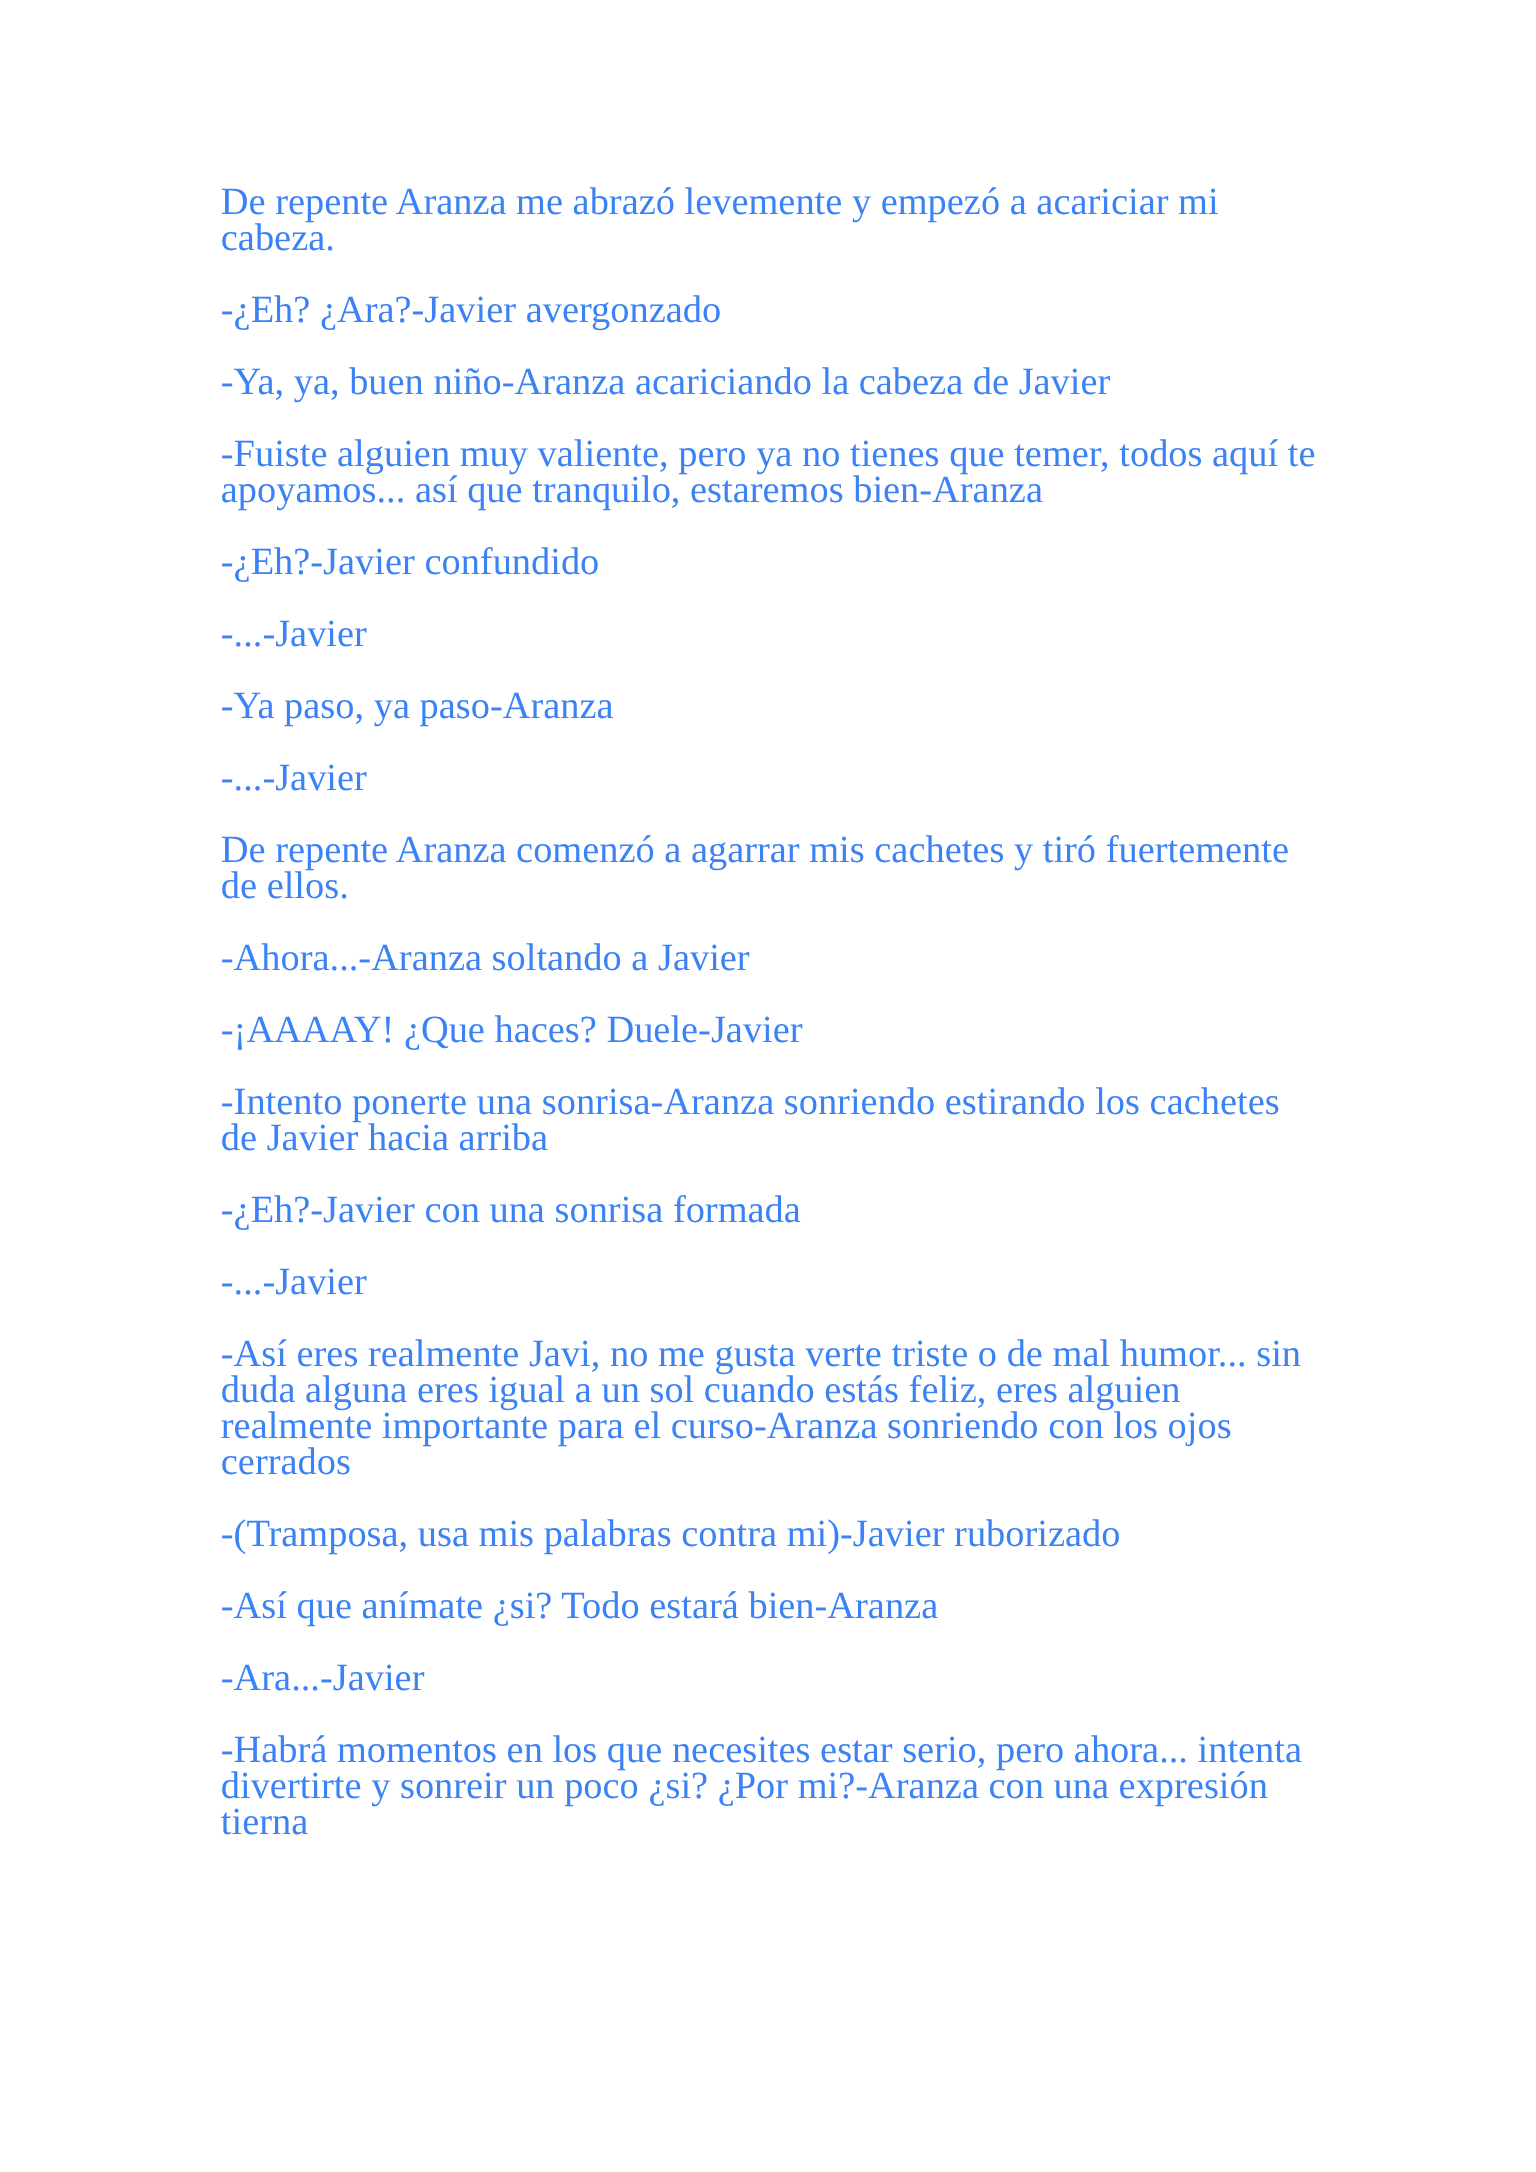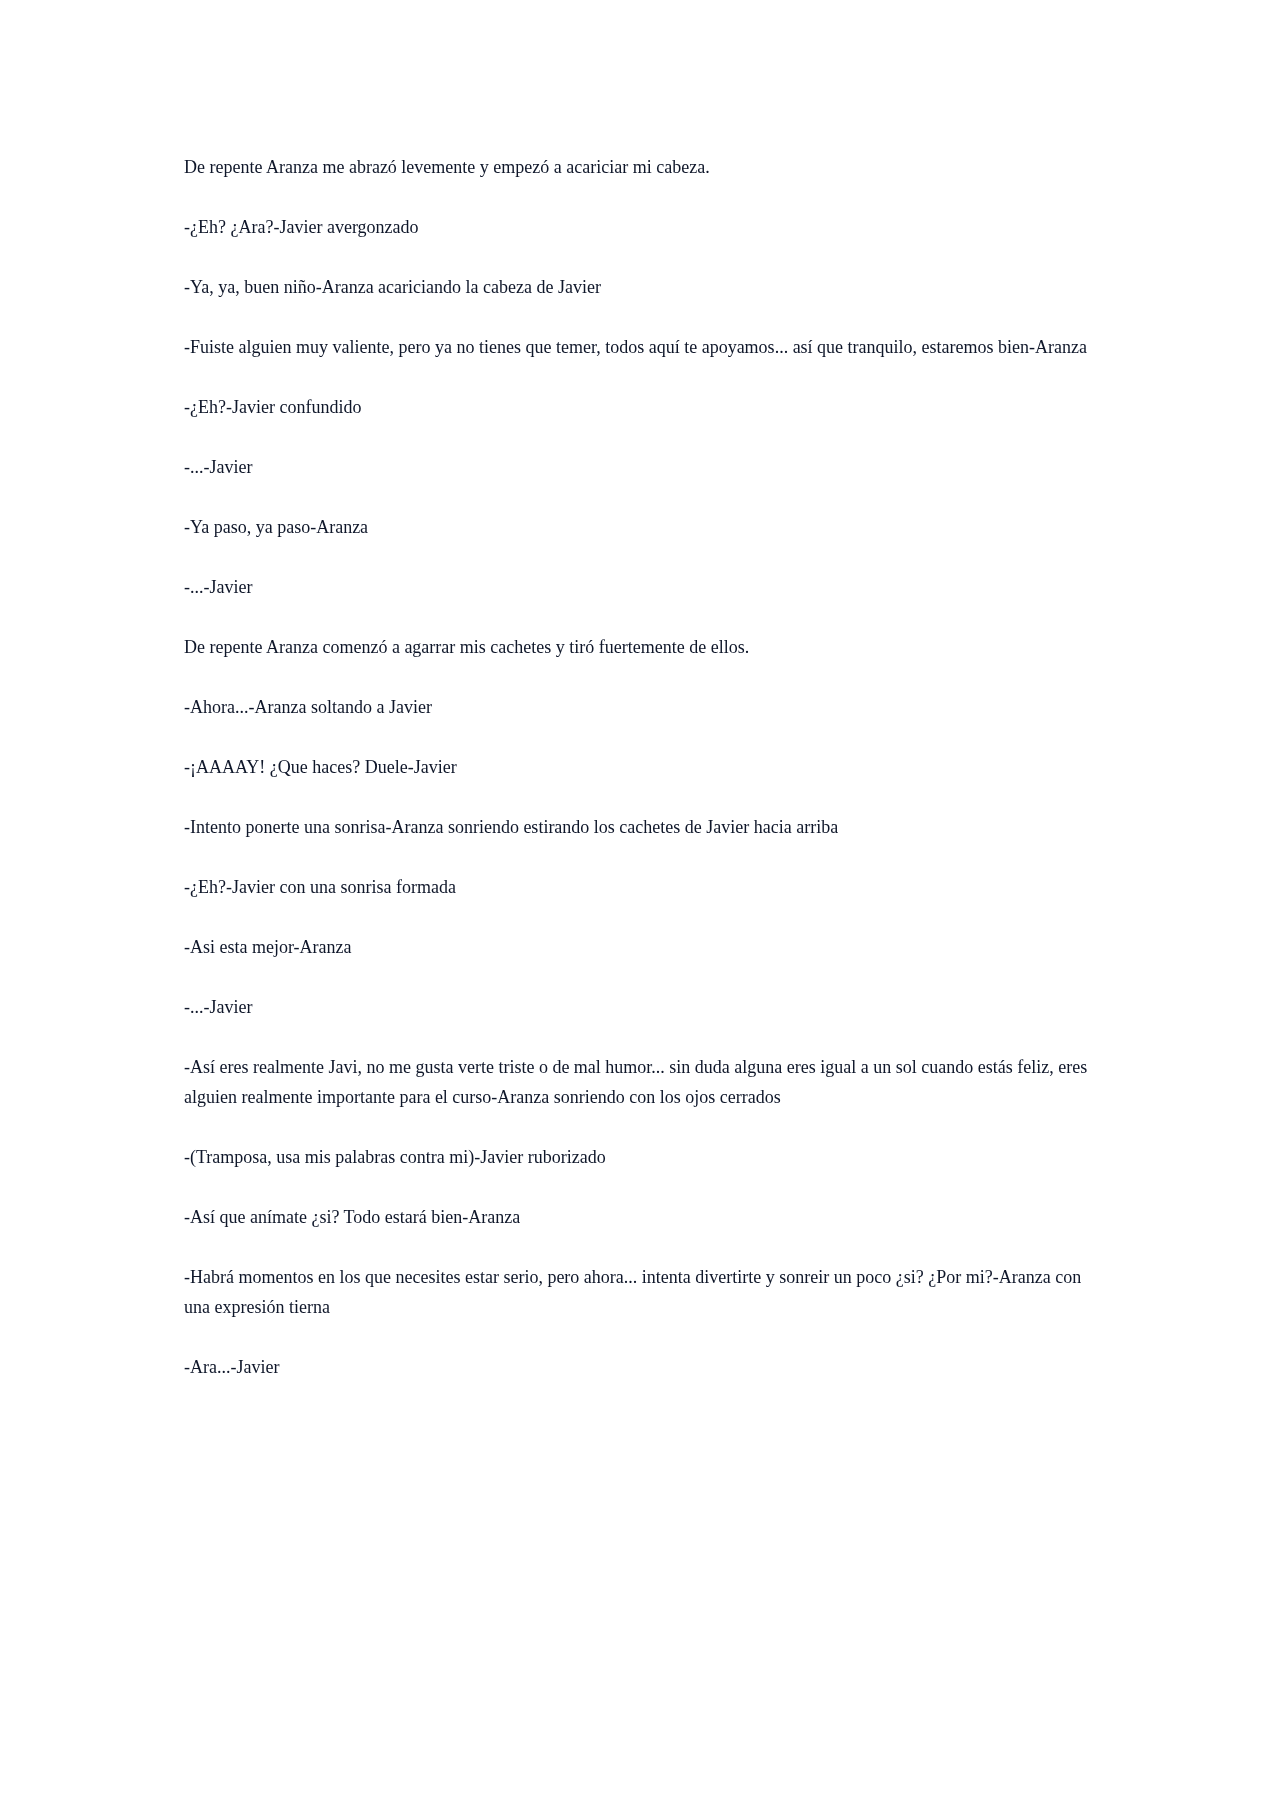--- a/index.html
+++ b/index.html
@@ -3,43 +3,42 @@
   <meta charset="utf-8">
   <style>
     html, body { margin: 0; padding: 0; background: #ffffff; }
     body { width: 1280px; height: 1810px; position: relative; overflow: hidden; }
     .page {
       position: absolute;
       left: 184px;
       top: 152px;
       width: 920px;
       font-family: "Liberation Serif", "DejaVu Serif", serif;
-      font-size: 18px;
+      font-size: 32px;
       line-height: 30px;
-      color: #0f172a;
+      color: #3b82f6;
     }
     .para { margin: 0 0 30px 0; }
   </style>
 </head>
 <body>
 
 <div class="page">
   <p class="para">De repente Aranza me abrazó levemente y empezó a acariciar mi cabeza.</p>
   <p class="para">-¿Eh? ¿Ara?-Javier avergonzado</p>
   <p class="para">-Ya, ya, buen niño-Aranza acariciando la cabeza de Javier</p>
   <p class="para">-Fuiste alguien muy valiente, pero ya no tienes que temer, todos aquí te apoyamos... así que tranquilo, estaremos bien-Aranza</p>
   <p class="para">-¿Eh?-Javier confundido</p>
   <p class="para">-...-Javier</p>
   <p class="para">-Ya paso, ya paso-Aranza</p>
   <p class="para">-...-Javier</p>
   <p class="para">De repente Aranza comenzó a agarrar mis cachetes y tiró fuertemente de ellos.</p>
   <p class="para">-Ahora...-Aranza soltando a Javier</p>
   <p class="para">-¡AAAAY! ¿Que haces? Duele-Javier</p>
   <p class="para">-Intento ponerte una sonrisa-Aranza sonriendo estirando los cachetes de Javier hacia arriba</p>
   <p class="para">-¿Eh?-Javier con una sonrisa formada</p>
-  <p class="para">-Asi esta mejor-Aranza</p>
   <p class="para">-...-Javier</p>
   <p class="para">-Así eres realmente Javi, no me gusta verte triste o de mal humor... sin duda alguna eres igual a un sol cuando estás feliz, eres alguien realmente importante para el curso-Aranza sonriendo con los ojos cerrados</p>
   <p class="para">-(Tramposa, usa mis palabras contra mi)-Javier ruborizado</p>
   <p class="para">-Así que anímate ¿si? Todo estará bien-Aranza</p>
+  <p class="para">-Ara...-Javier</p>
   <p class="para">-Habrá momentos en los que necesites estar serio, pero ahora... intenta divertirte y sonreir un poco ¿si? ¿Por mi?-Aranza con una expresión tierna</p>
-  <p class="para">-Ara...-Javier</p>
 </div>
 
 </body></html>

